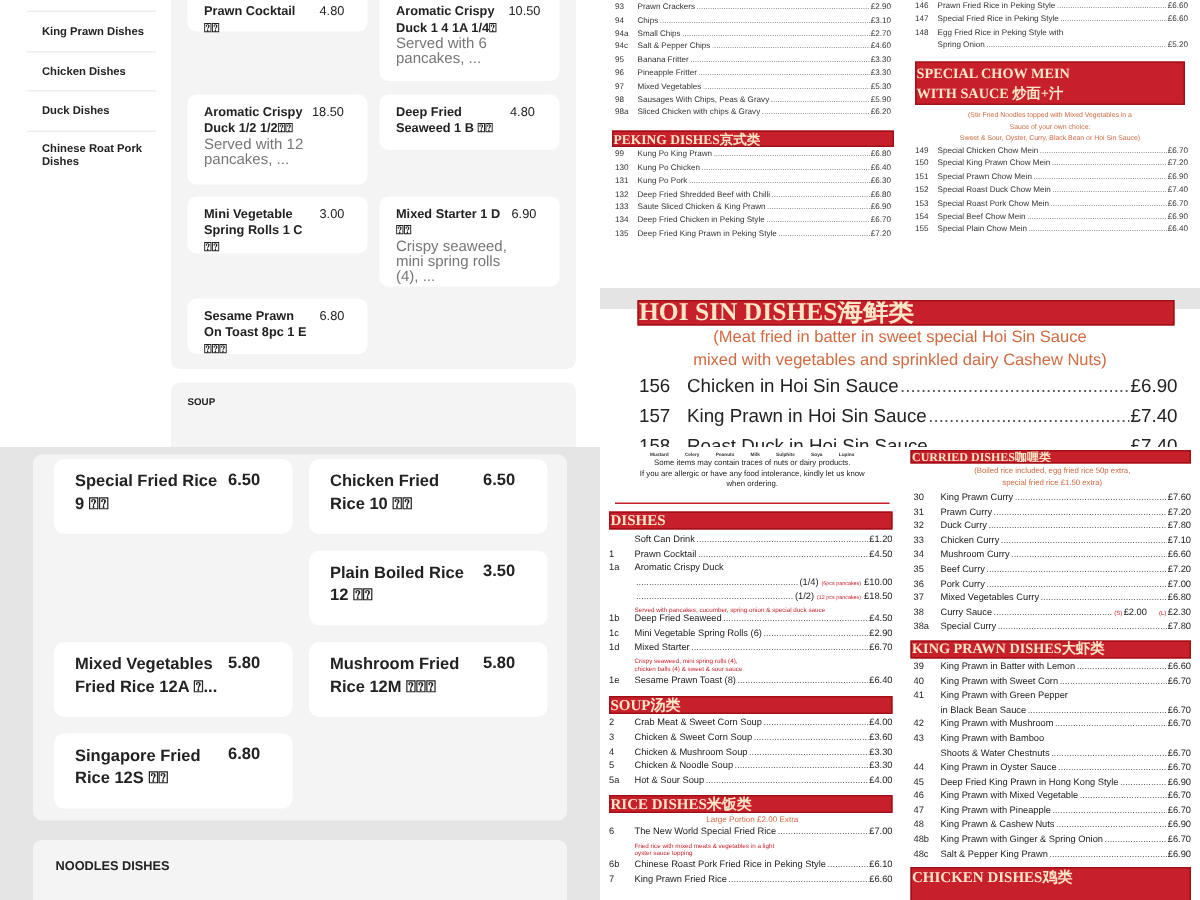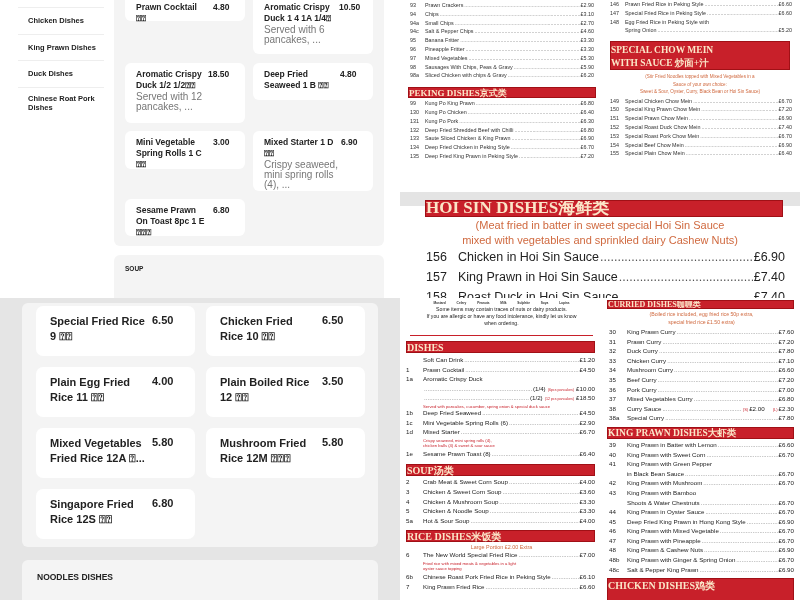--- a/index.html
+++ b/index.html
@@ -9,21 +9,21 @@
 
 
 #panelA{left:0;top:0;width:400px;height:298px;background:#fff;overflow:hidden}
 .sidebar{position:absolute;left:18px;top:0;width:86px}
 .sb-item{height:26.5px;border-bottom:1px solid #eee;font-size:7.5px;font-weight:bold;color:#222;padding-left:10px;display:flex;align-items:center;cursor:pointer}
 .sb-item.first{height:8px}
 .sb-item.cut{height:24px;align-items:center;padding-top:6px;overflow:hidden;border-bottom:none}
 .sectA{position:absolute;left:114px;top:-10px;width:270px;height:256px;background:#f4f4f4;border-radius:6px}
 .card{position:absolute;background:#fff;border-radius:6px;padding:6px 8px 4px 11px;cursor:pointer}
 .card .nm{font-size:8.5px;font-weight:bold;color:#222;line-height:11px;width:70px}
-.card .pr{position:absolute;top:6px;font-size:8.5px;font-weight:bold;color:#222}
+.card .pr{position:absolute;top:6px;font-size:8.5px;font-weight:normal;color:#222}
 .card .ds{font-size:10px;color:#777;line-height:10px;width:75px;margin-top:1px}
 .soupA{position:absolute;left:114px;top:255px;width:270px;height:60px;background:#f4f4f4;border-radius:6px}
 .soupA .ttl{position:absolute;left:11px;top:10px;font-size:6.5px;font-weight:bold;color:#222}
 
 
 #panelB{left:0;top:298px;width:400px;height:302px;background:#e5e5e5;overflow:hidden}
 .sectB{position:absolute;left:22px;top:5px;width:356px;height:244px;background:#f4f4f4;border-radius:6px}
 .cardB{position:absolute;background:#fff;border-radius:7px;width:159px;height:50px;padding:8px 14px;cursor:pointer}
 .cardB .nm{font-size:11px;font-weight:bold;color:#222;line-height:14.5px;width:95px}
 .cardB .pr{position:absolute;left:116px;top:8px;font-size:11px;font-weight:bold;color:#222}
@@ -61,24 +61,24 @@
 </style>
 </head>
 <body>
 
 <div id="root">
 
   <div id="panelA" class="abs">
     <div class="sidebar">
       <div class="sb-item first"></div>
       <div class="sb-item">
+          <span>King Prawn Dishes</span>
+        </div>
+      <div class="sb-item">
           <span>Chicken Dishes</span>
-        </div>
-      <div class="sb-item">
-          <span>King Prawn Dishes</span>
         </div>
       <div class="sb-item">
           <span>Duck Dishes</span>
         </div>
       <div class="sb-item cut">
           <span style="width:70px;line-height:9px">Chinese Roat Pork Dishes</span>
         </div>
     </div>
 
     <div class="sectA">
@@ -122,24 +122,20 @@
 
   <div id="panelB" class="abs">
     <div class="sectB">
       <div class="cardB" style="left:14px;top:3px">
         <div class="nm">Special Fried Rice 9 ⍰⍰</div>
         <div class="pr">6.50</div>
       </div>
       <div class="cardB" style="left:184px;top:3px">
         <div class="nm">Chicken Fried Rice 10 ⍰⍰</div>
         <div class="pr">6.50</div>
-      </div>
-      <div class="cardB" style="left:14px;top:64px">
-        <div class="nm">Plain Egg Fried Rice 11 ⍰⍰</div>
-        <div class="pr">4.00</div>
       </div>
       <div class="cardB" style="left:184px;top:64px">
         <div class="nm">Plain Boiled Rice 12 ⍰⍰</div>
         <div class="pr">3.50</div>
       </div>
       <div class="cardB" style="left:14px;top:125px">
         <div class="nm">Mixed Vegetables Fried Rice 12A ⍰...</div>
         <div class="pr">5.80</div>
       </div>
       <div class="cardB" style="left:184px;top:125px">

